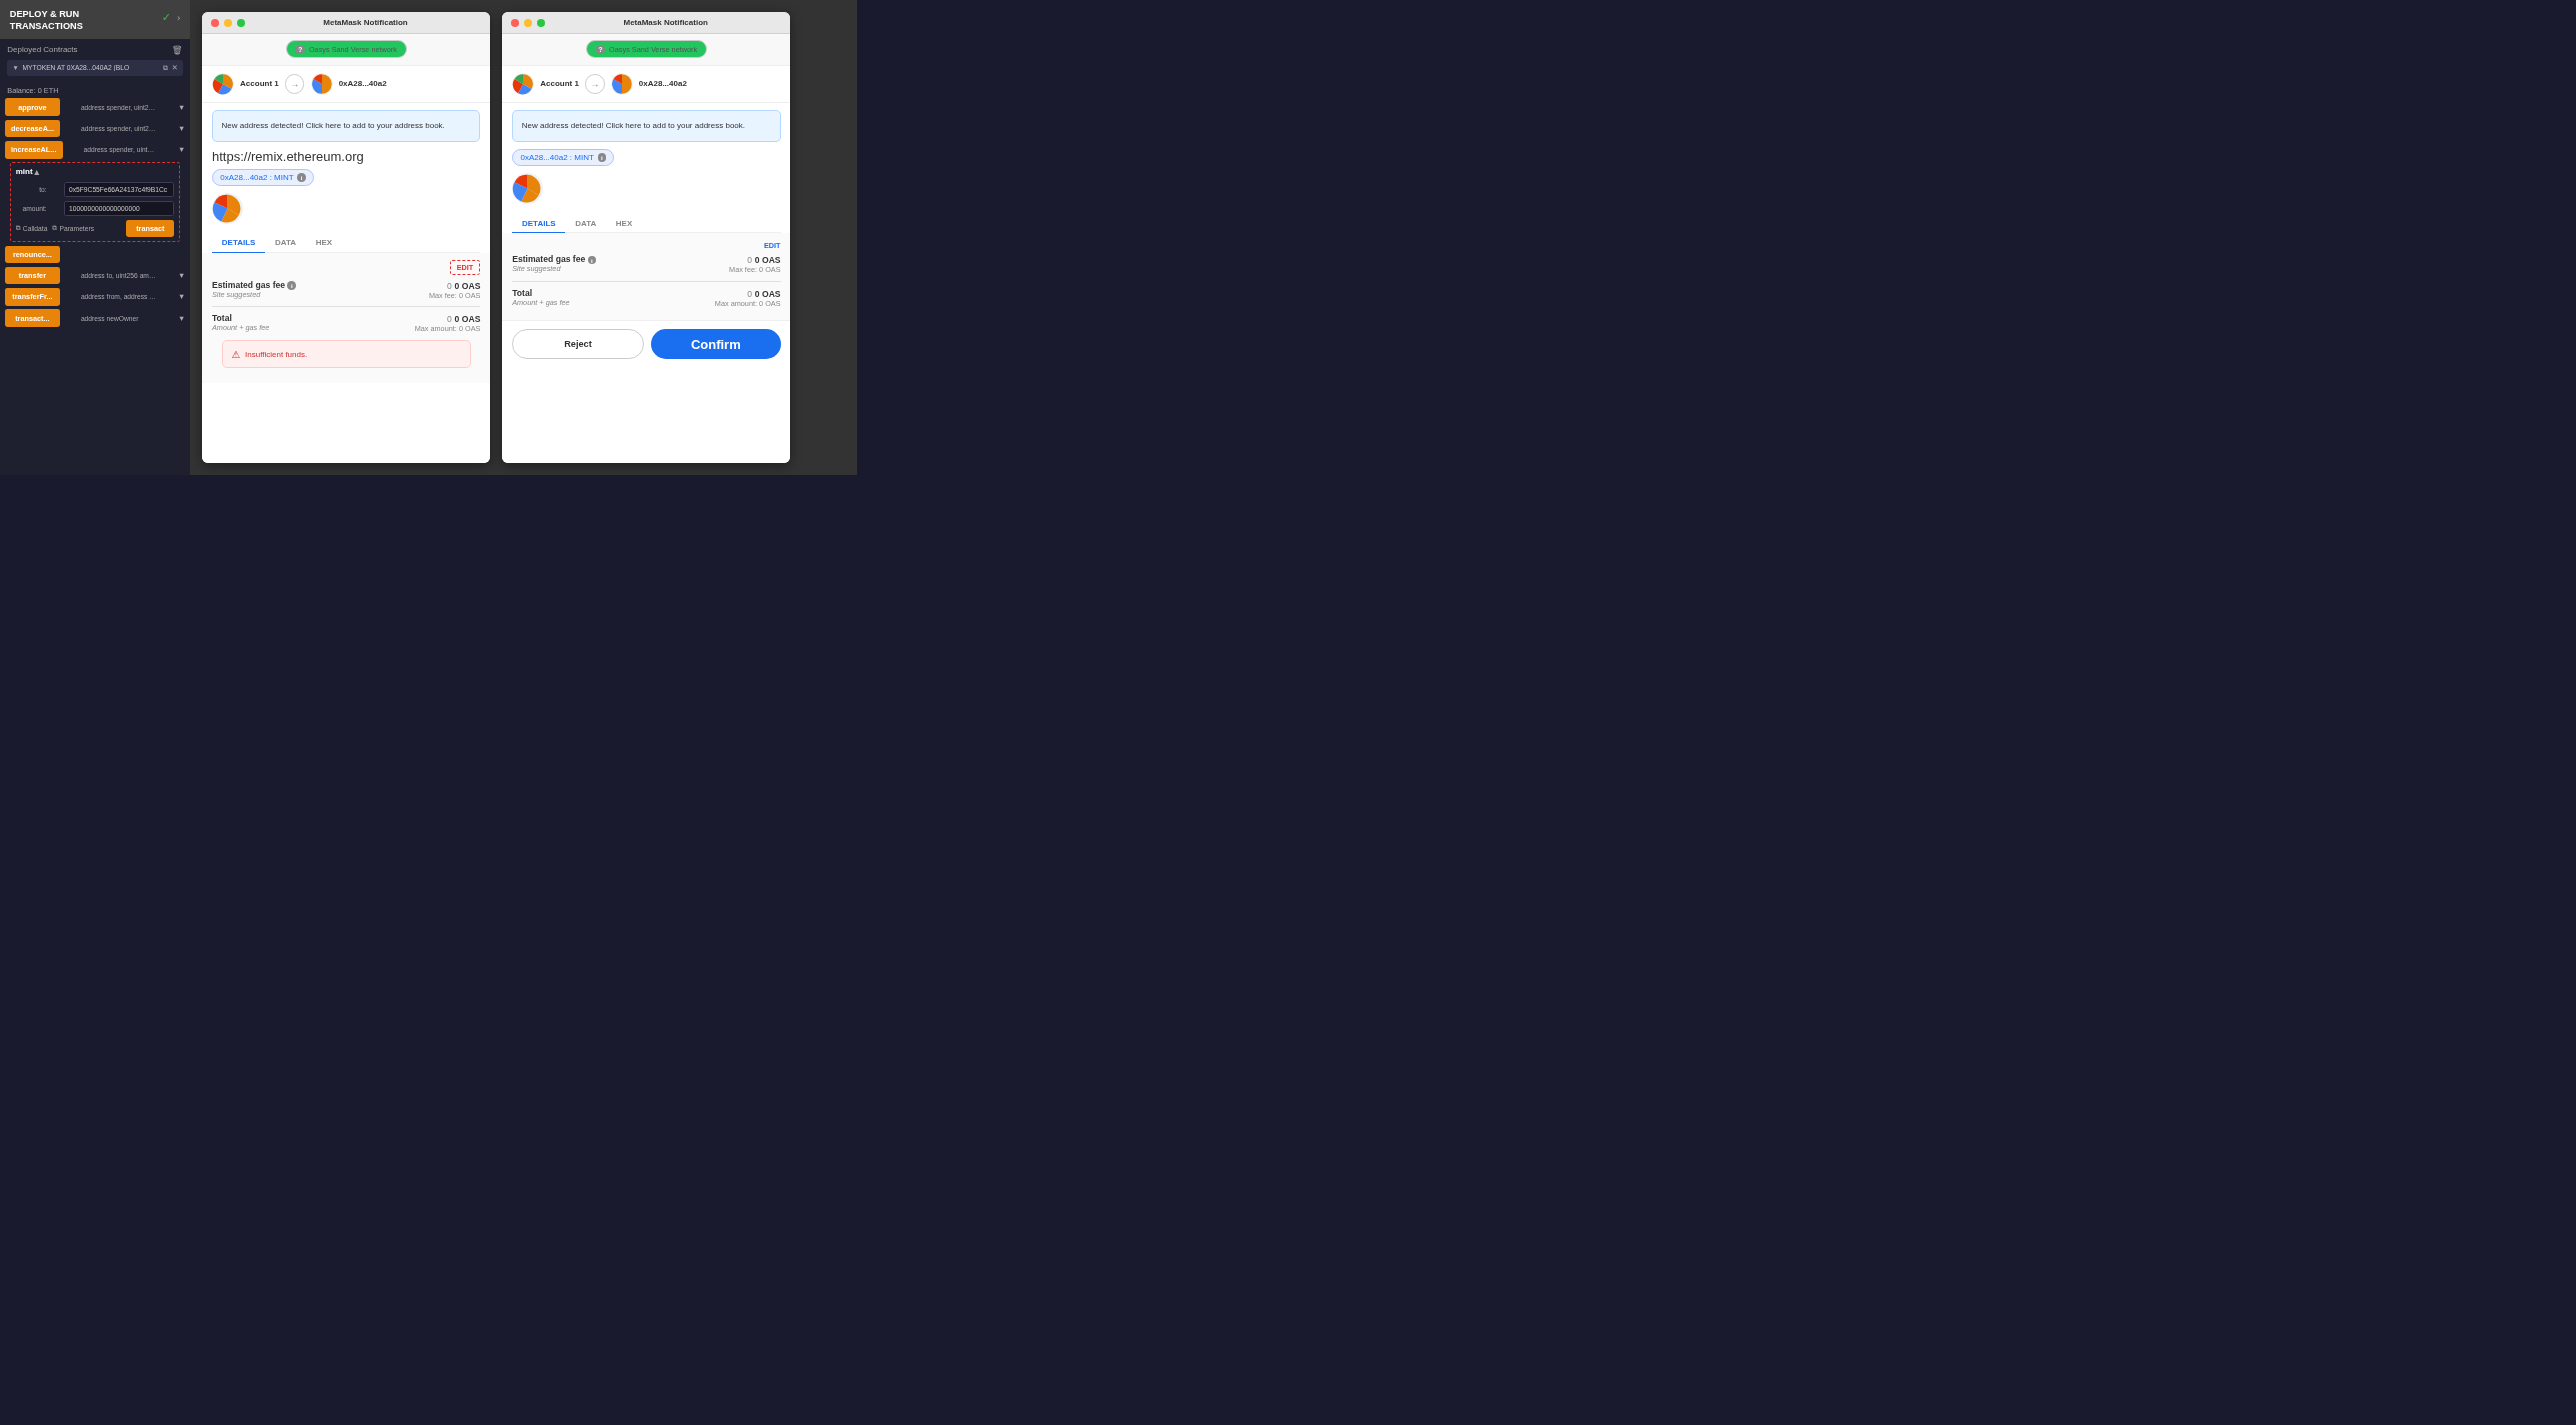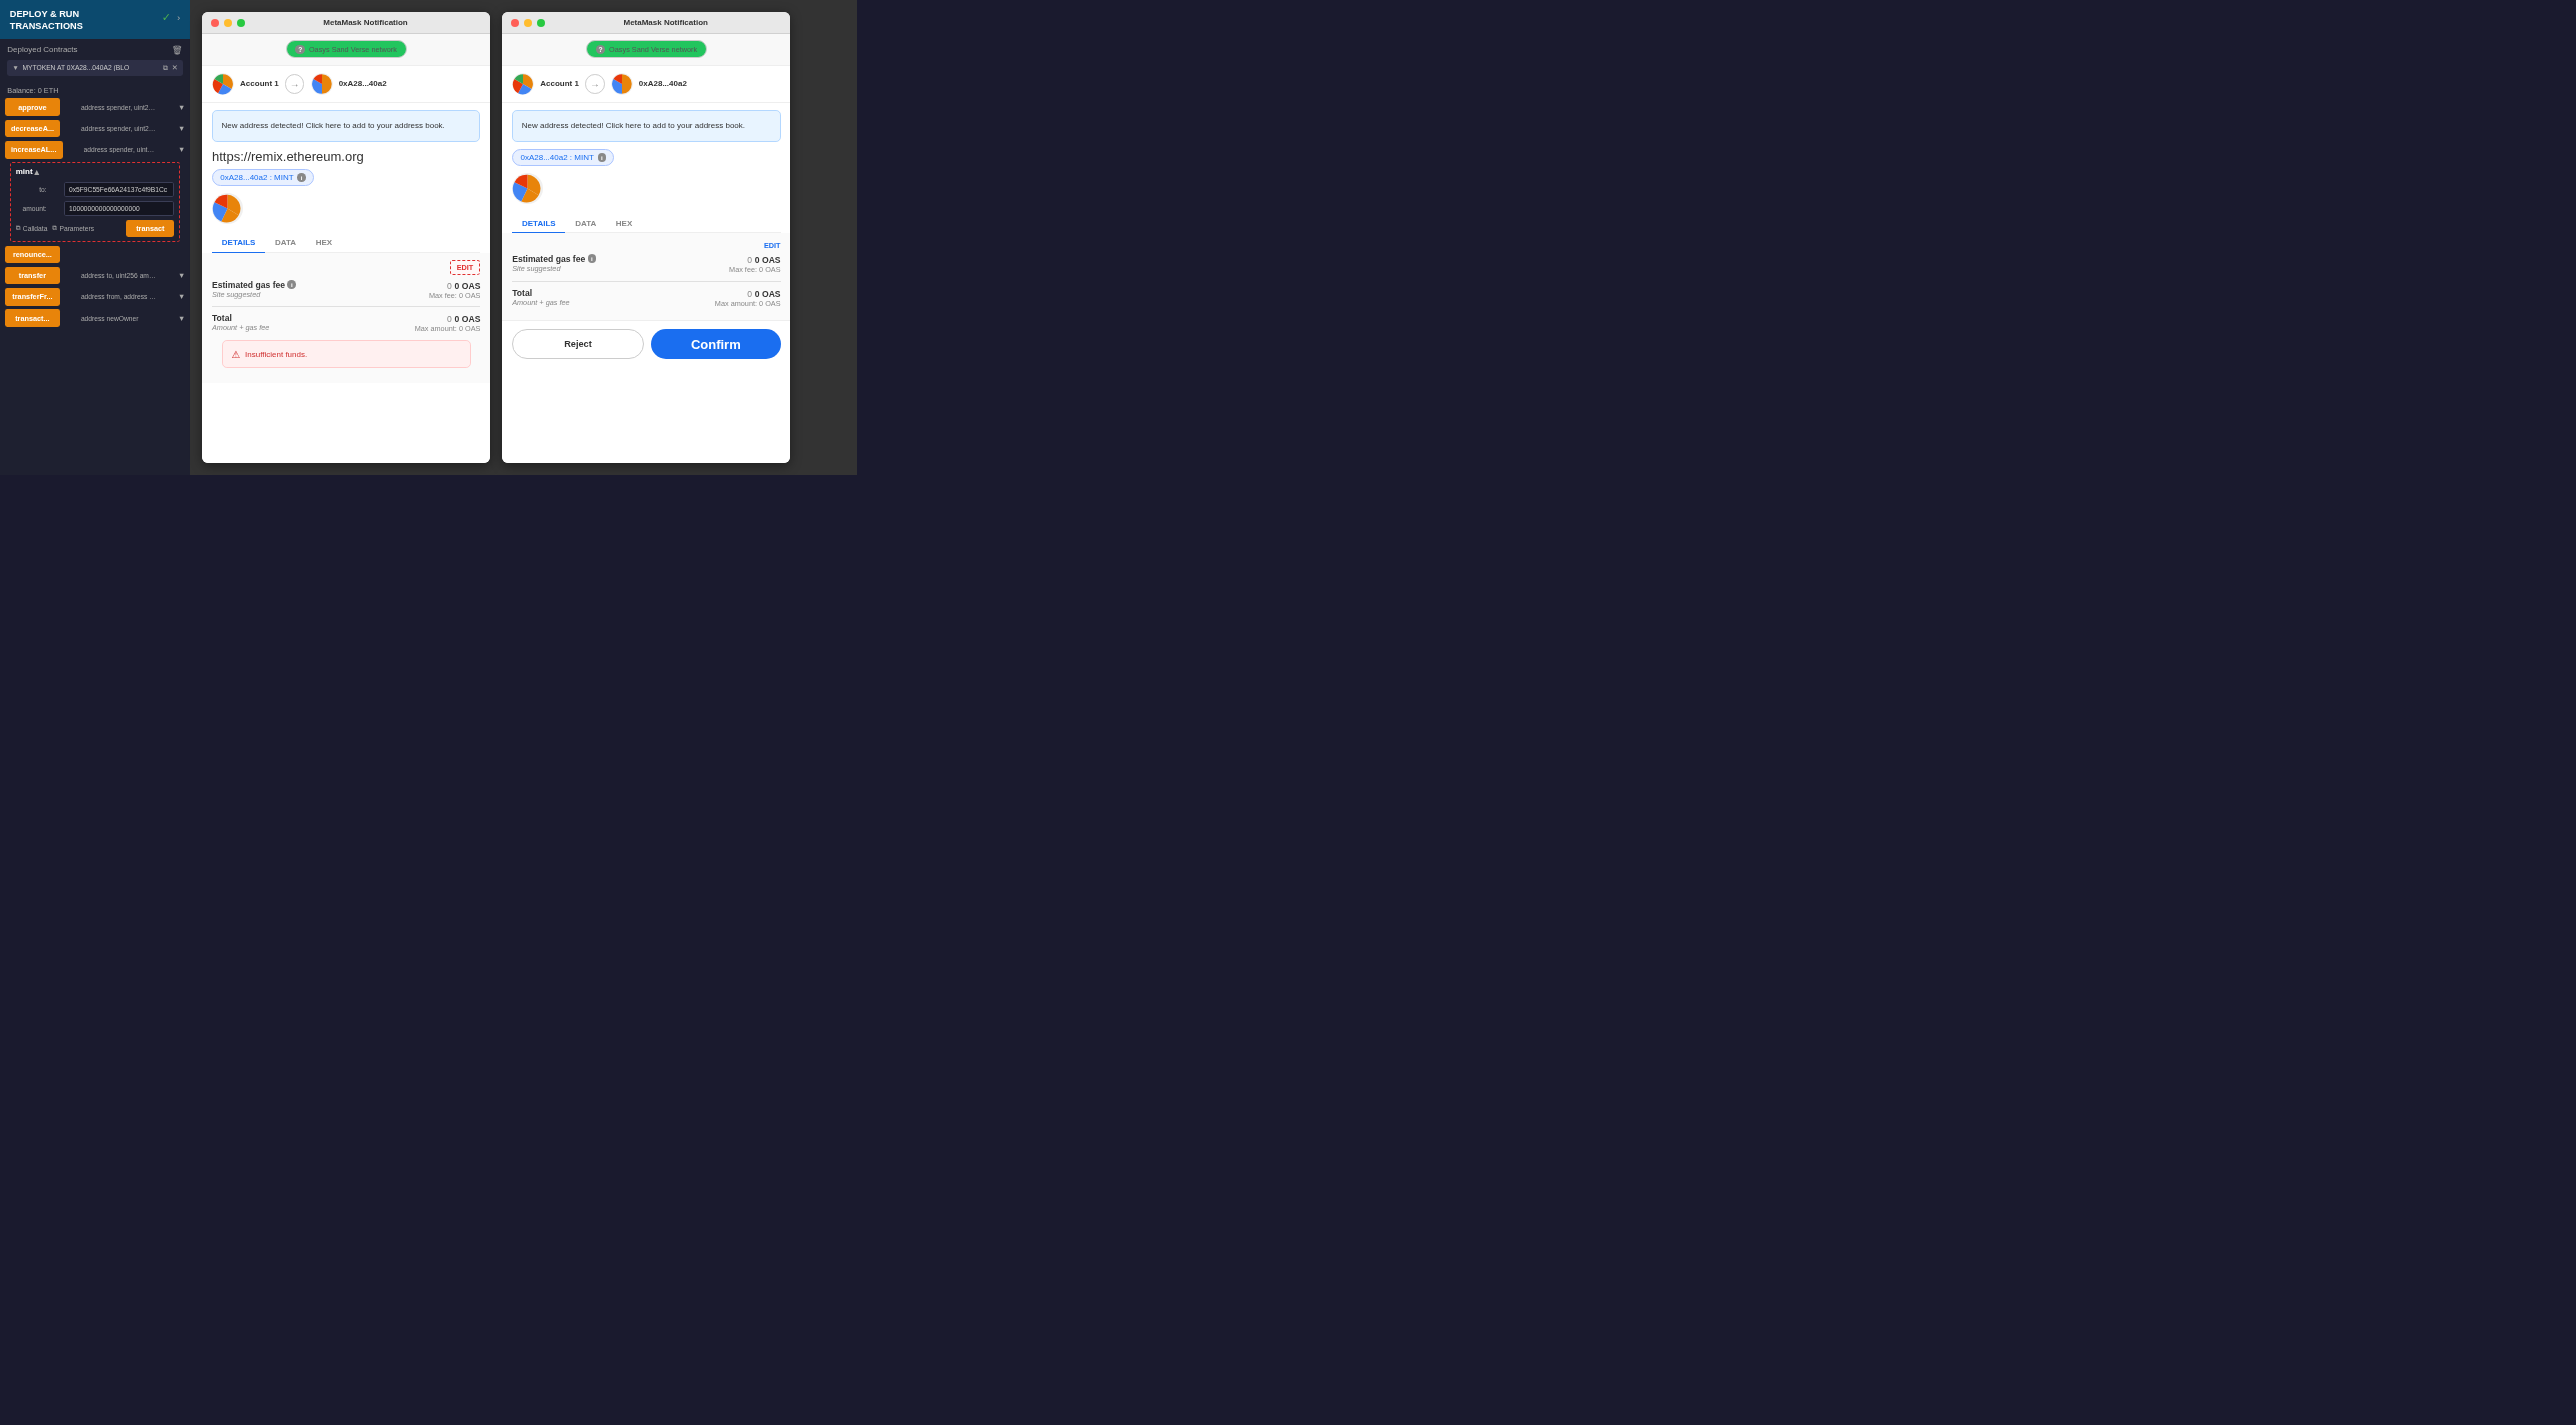--- a/index.html
+++ b/index.html
@@ -16,21 +16,21 @@
     .left-panel {
       width: 190px;
       background: #1e2030;
       color: #fff;
       flex-shrink: 0;
       display: flex;
       flex-direction: column;
       padding: 0;
     }
     .left-header {
-      background: #0c4a6e;
+      background: #404040;
       padding: 8.6px 9.8px 6.1px;
       display: flex;
       align-items: flex-start;
       justify-content: space-between;
     }
     .left-header-icons {
       display: flex;
       gap: 6.1px;
       align-items: center;
       margin-top: 2.4px;
@@ -329,21 +329,21 @@
       display: flex;
       justify-content: space-between;
       align-items: flex-start;
       margin-bottom: 4.9px;
     }
     .fee-label {
       font-size: 8.6px;
       font-weight: 700;
       color: #333;
       display: flex;
-      align-items: flex-start;
+      align-items: flex-end;
       gap: 2.4px;
     }
     .fee-label-sub {
       font-size: 7.3px;
       color: #888;
       font-style: italic;
     }
     .fee-value {
       text-align: right;
     }

